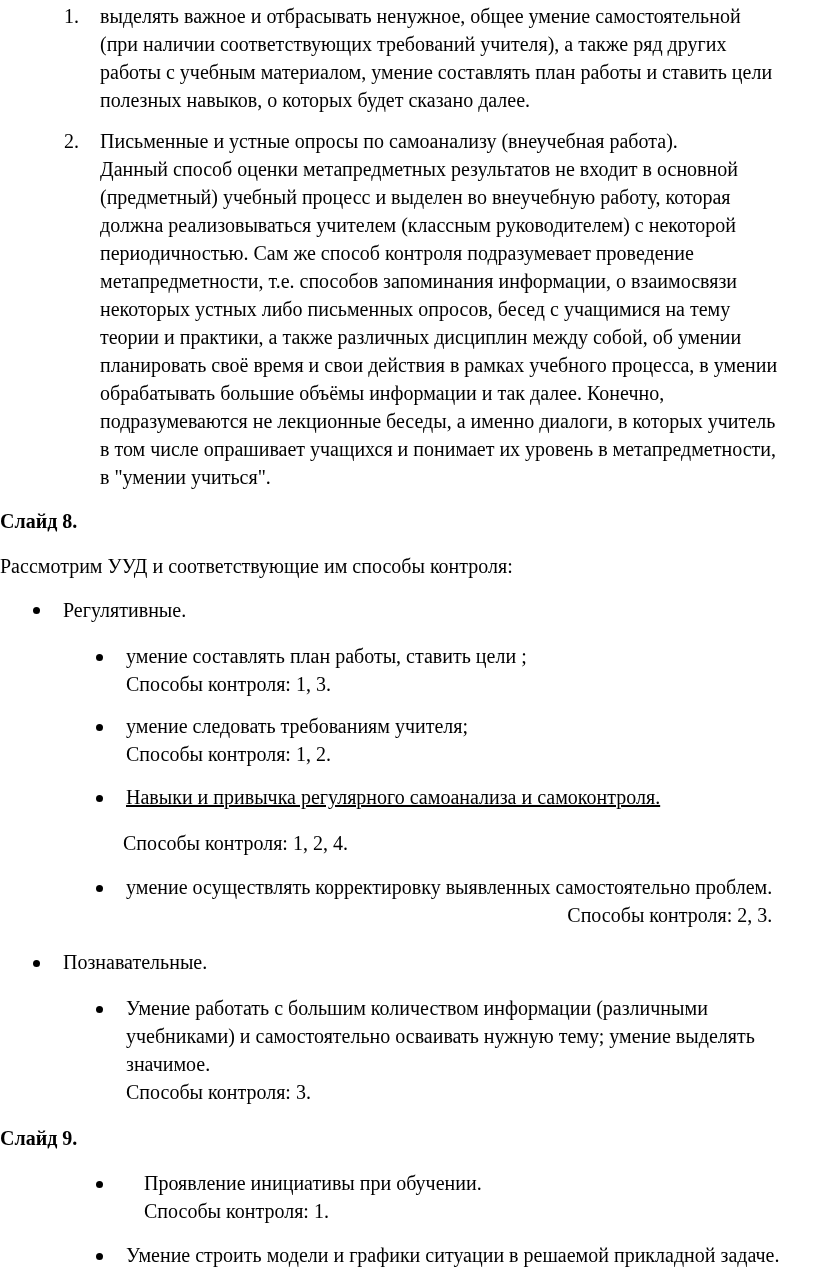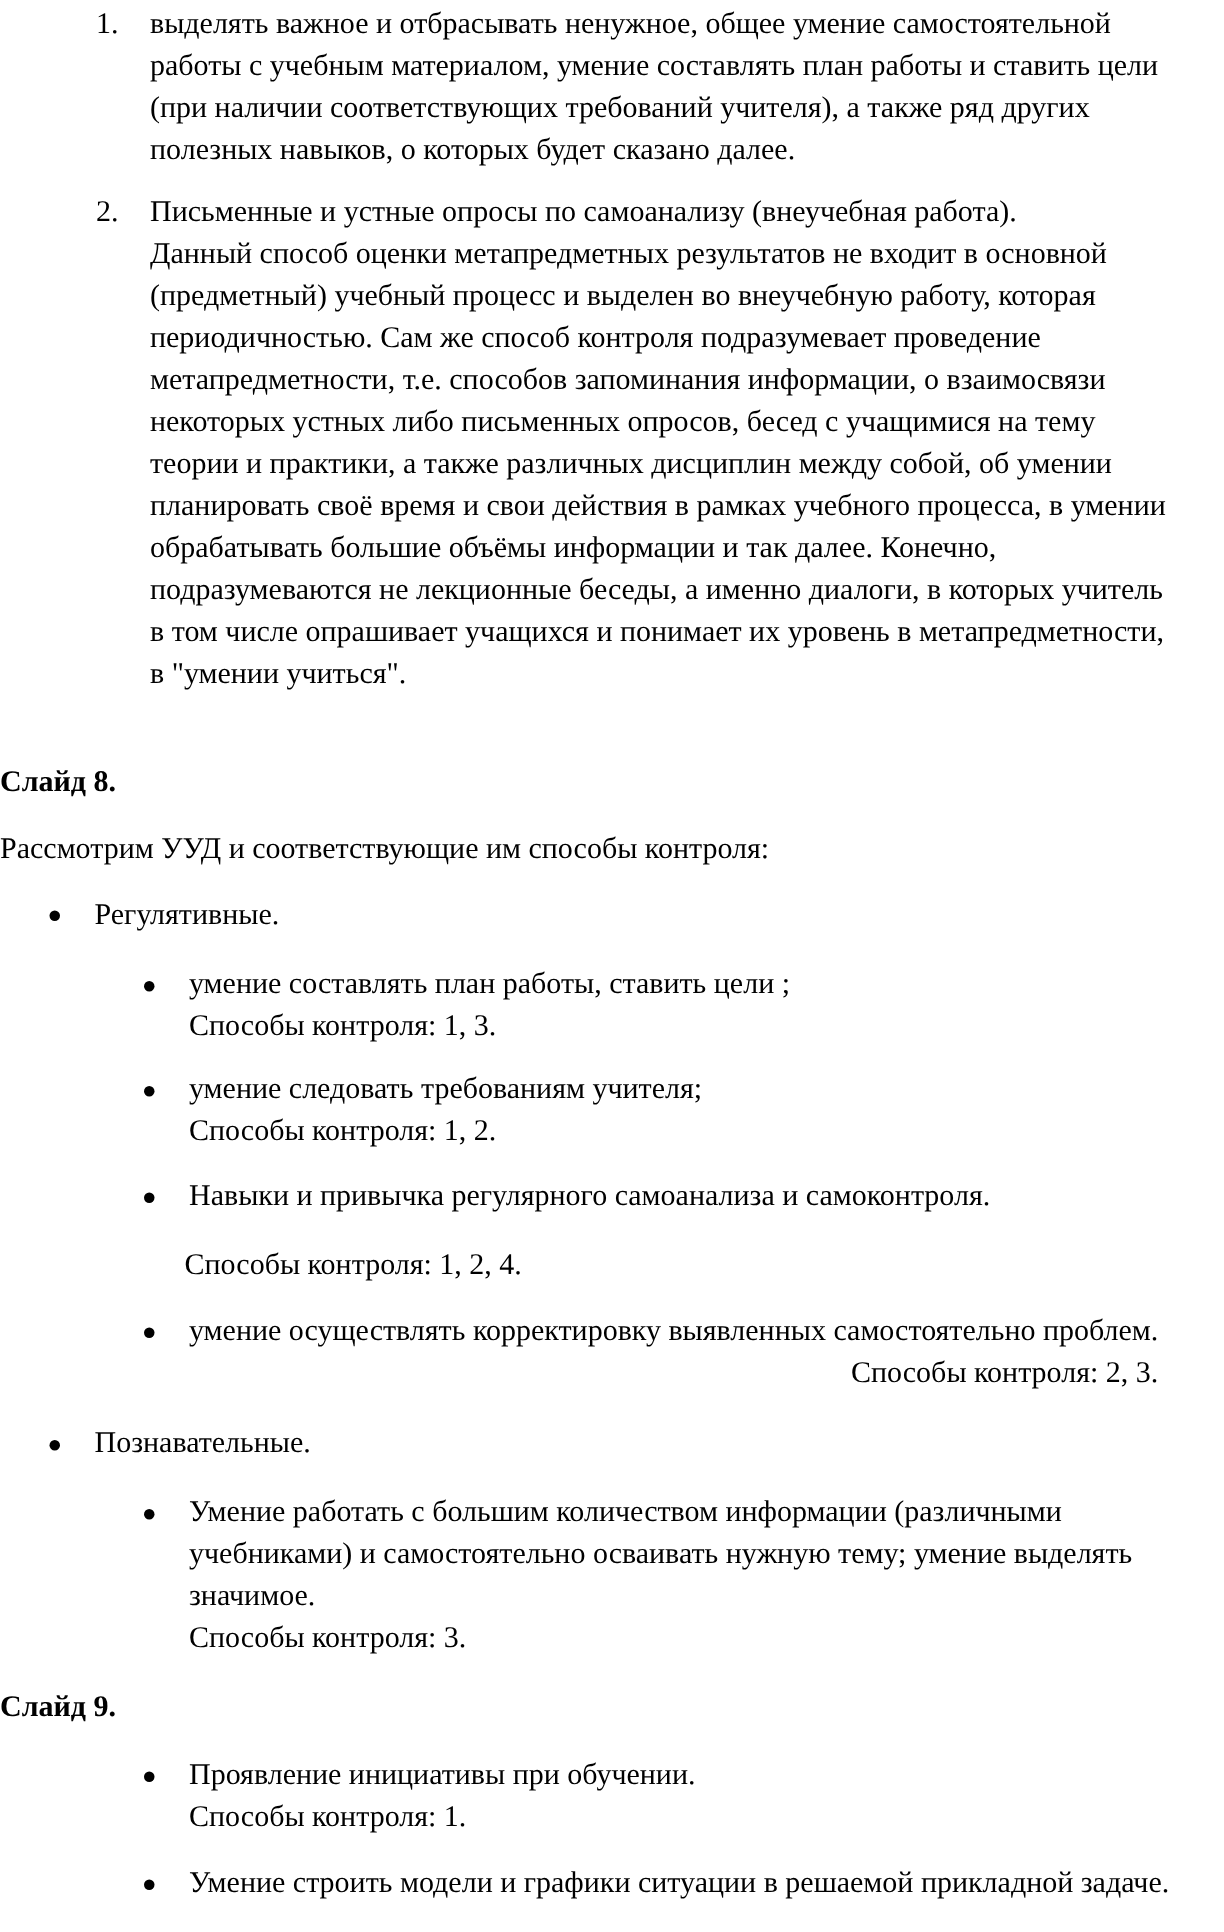--- a/index.html
+++ b/index.html
@@ -30,32 +30,33 @@
     .block { position: absolute; }
     .block div { white-space: nowrap; }
   </style>
 </head>
 <body>
 
 <div>
   <span class="num" style="left:64px; top:2px;">1.</span>
   <div class="block" style="left:100px; top:2px;">
     <div>выделять важное и отбрасывать ненужное, общее умение самостоятельной</div>
+    <div>(при наличии соответствующих требований учителя), а также ряд других</div>
     <div>работы с учебным материалом, умение составлять план работы и ставить цели</div>
-    <div>(при наличии соответствующих требований учителя), а также ряд других</div>
     <div>полезных навыков, о которых будет сказано далее.</div>
   </div>
 </div>
 
 <div>
   <span class="num" style="left:64px; top:127px;">2.</span>
   <div class="block" style="left:100px; top:127px;">
     <div>Письменные и устные опросы по самоанализу (внеучебная работа).</div>
     <div>Данный способ оценки метапредметных результатов не входит в основной</div>
     <div>(предметный) учебный процесс и выделен во внеучебную работу, которая</div>
+    <div>должна реализовываться учителем (классным руководителем) с некоторой</div>
     <div>периодичностью. Сам же способ контроля подразумевает проведение</div>
     <div>метапредметности, т.е. способов запоминания информации, о взаимосвязи</div>
     <div>некоторых устных либо письменных опросов, бесед с учащимися на тему</div>
     <div>теории и практики, а также различных дисциплин между собой, об умении</div>
     <div>планировать своё время и свои действия в рамках учебного процесса, в умении</div>
     <div>обрабатывать большие объёмы информации и так далее. Конечно,</div>
     <div>подразумеваются не лекционные беседы, а именно диалоги, в которых учитель</div>
     <div>в том числе опрашивает учащихся и понимает их уровень в метапредметности,</div>
     <div>в "умении учиться".</div>
   </div>
@@ -80,21 +81,21 @@
 <div>
   <span class="bullet" style="left:96px; top:724px;"></span>
   <div class="block" style="left:126px; top:712px;">
     <div>умение следовать требованиям учителя;</div>
     <div>Способы контроля: 1, 2.</div>
   </div>
 </div>
 
 <div>
   <span class="bullet" style="left:96px; top:795px;"></span>
-  <div class="block" style="left:126px; top:783px;">
+  <div class="block" style="left:126px; top:783px;text-decoration:underline;">
     <div>Навыки и привычка регулярного самоанализа и самоконтроля.</div>
   </div>
   <div class="abs" style="left:123px; top:829px;">Способы контроля: 1, 2, 4.</div>
 </div>
 
 <div>
   <span class="bullet" style="left:96px; top:885px;"></span>
   <div class="block" style="left:126px; top:873px;text-align:right;">
     <div>умение осуществлять корректировку выявленных самостоятельно проблем.</div>
     <div>Способы контроля: 2, 3.</div>
@@ -113,21 +114,21 @@
     <div>учебниками) и самостоятельно осваивать нужную тему; умение выделять</div>
     <div>значимое.</div>
     <div>Способы контроля: 3.</div>
   </div>
 </div>
 
 <div class="abs bold" style="left:0px; top:1124px;">Слайд 9.</div>
 
 <div>
   <span class="bullet" style="left:96px; top:1181px;"></span>
-  <div class="block" style="left:126px; top:1169px;">
+  <div class="block" style="left:144px; top:1169px;">
     <div>Проявление инициативы при обучении.</div>
     <div>Способы контроля: 1.</div>
   </div>
 </div>
 
 <div>
   <span class="bullet" style="left:96px; top:1253px;"></span>
   <div class="block" style="left:126px; top:1241px;">
     <div>Умение строить модели и графики ситуации в решаемой прикладной задаче.</div>
   </div>

